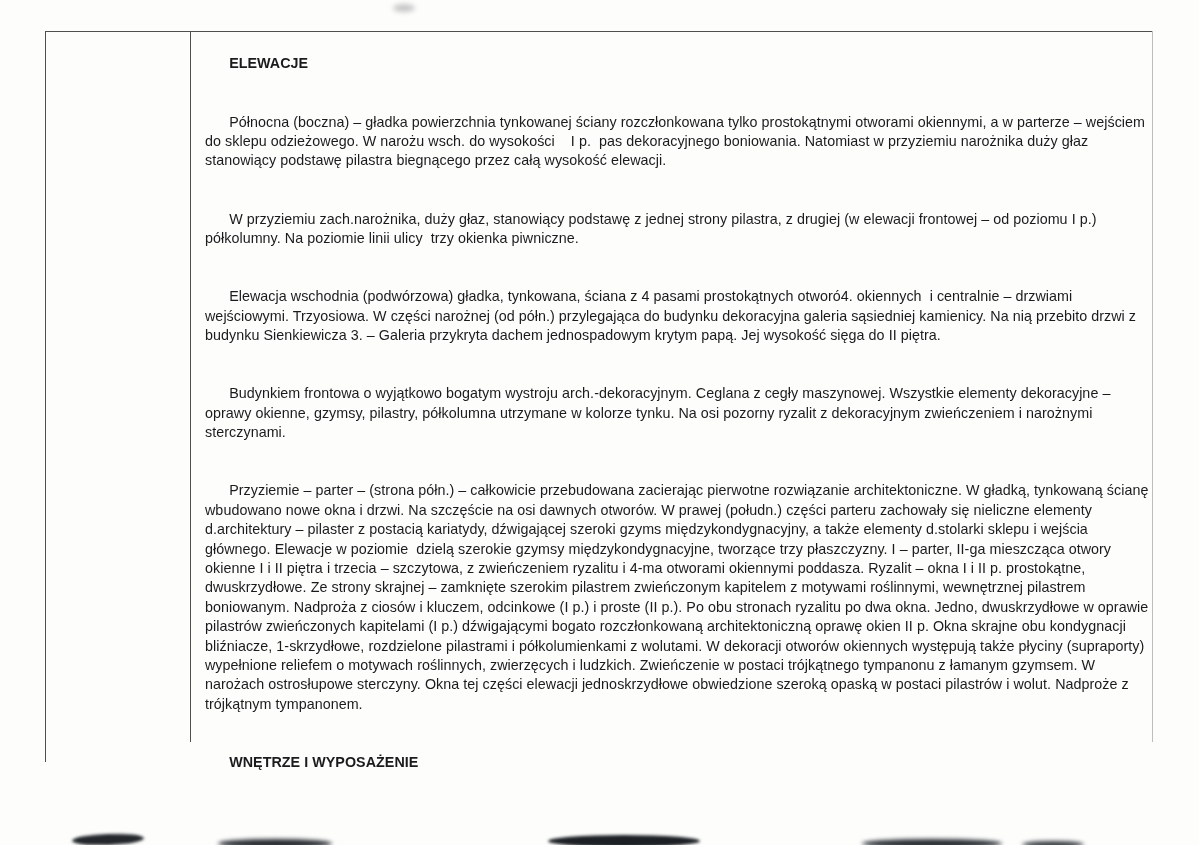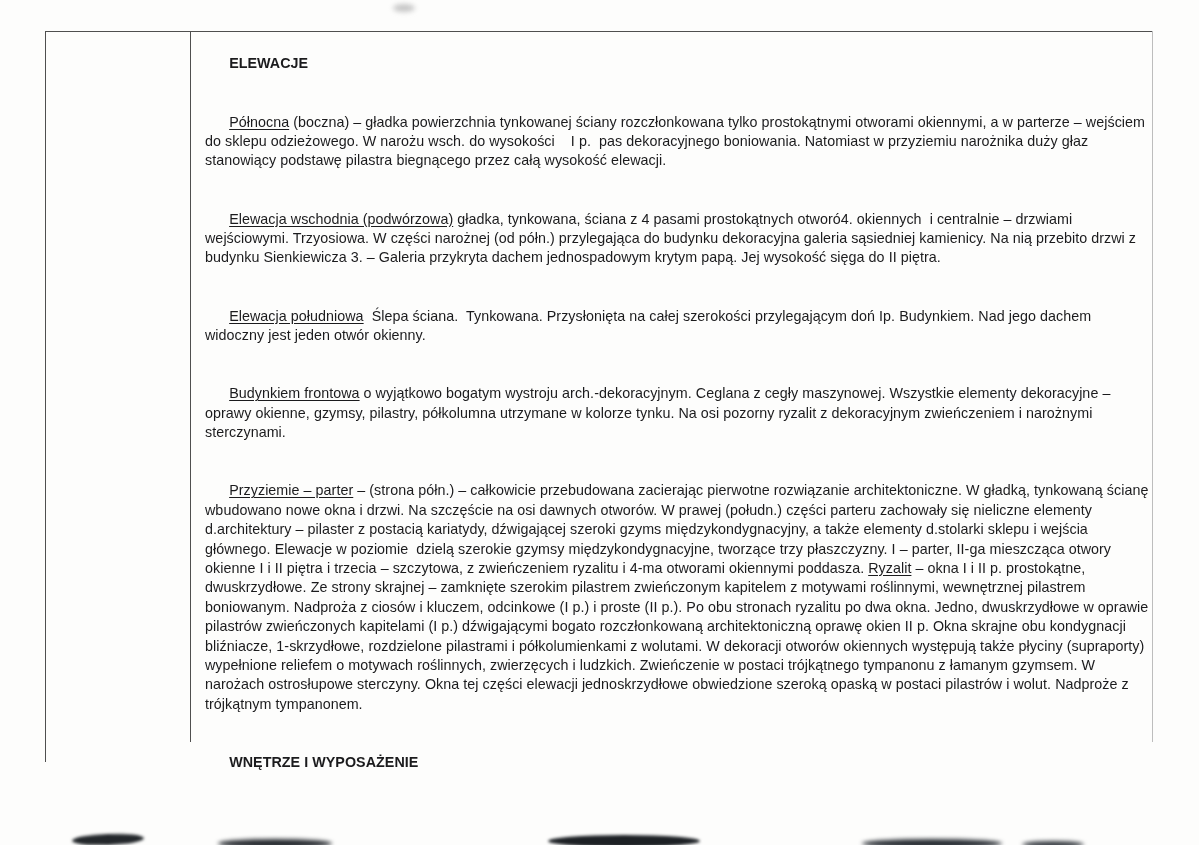--- a/index.html
+++ b/index.html
@@ -18,21 +18,21 @@
   .rule-left{left:45px;top:31px;width:1px;height:731px;}
   .rule-mid{left:190px;top:31px;width:1px;height:711px;}
   .rule-right{left:1152px;top:31px;width:1px;height:711px;background:#bdbdbd;}
   .content{
     position:absolute;left:205px;top:35px;width:944px;
     font-size:14.3px;line-height:19.4px;color:#1b1b1d;
     letter-spacing:0.05px;
   }
   .para{white-space:pre-wrap;}
   .h{font-weight:700;}
-  .u{text-decoration:underline;text-underline-offset:2px;}
+  .u{text-underline-offset:2px;}
   .smudge{position:absolute;border-radius:50%;}
   .smudge-a{left:72px;top:834px;width:72px;height:11px;background:#23272b;filter:blur(1.5px);transform:rotate(-2deg);}
   .smudge-b{left:218px;top:839px;width:114px;height:9px;background:#2a2e33;filter:blur(2px);}
   .smudge-c{left:548px;top:835px;width:152px;height:12px;background:#1d2125;filter:blur(1.5px);}
   .smudge-d{left:862px;top:839px;width:140px;height:9px;background:#2b3036;filter:blur(2px);}
   .smudge-e{left:1022px;top:841px;width:62px;height:7px;background:#3a3f45;filter:blur(2px);}
   .smudge-top{left:393px;top:4px;width:22px;height:8px;background:#c6c6c6;filter:blur(2.5px);}
 </style>
 </head>
 <body>
@@ -47,28 +47,28 @@
   <div class="content">
 
     <div class="para h">
       <span>ELEWACJE</span>
     </div>
 
     <div class="para">
       <span class="u">Północna</span><span> (boczna) – gładka powierzchnia tynkowanej ściany rozczłonkowana tylko prostokątnymi otworami okiennymi, a w parterze – wejściem do sklepu odzieżowego. W narożu wsch. do wysokości    I p.  pas dekoracyjnego boniowania. Natomiast w przyziemiu narożnika duży głaz stanowiący podstawę pilastra biegnącego przez całą wysokość elewacji.</span>
     </div>
 
+    <div class="para">
+      <span>W przyziemiu zach.narożnika, duży głaz, stanowiący podstawę z jednej strony pilastra, z drugiej (w elewacji frontowej – od poziomu I p.) półkolumny. Na poziomie linii ulicy  trzy okienka piwniczne.</span>
+    </div>
 
     <div class="para">
       <span class="u">Elewacja wschodnia (podwórzowa)</span><span> gładka, tynkowana, ściana z 4 pasami prostokątnych otworó4. okiennych  i centralnie – drzwiami wejściowymi. Trzyosiowa. W części narożnej (od półn.) przylegająca do budynku dekoracyjna galeria sąsiedniej kamienicy. Na nią przebito drzwi z budynku Sienkiewicza 3. – Galeria przykryta dachem jednospadowym krytym papą. Jej wysokość sięga do II piętra.</span>
     </div>
 
-    <div class="para">
-      <span class="u">Elewacja południowa</span><span>  Ślepa ściana.  Tynkowana. Przysłonięta na całej szerokości przylegającym doń Ip. Budynkiem. Nad jego dachem widoczny jest jeden otwór okienny.</span>
-    </div>
 
     <div class="para">
       <span class="u">Budynkiem frontowa</span><span> o wyjątkowo bogatym wystroju arch.-dekoracyjnym. Ceglana z cegły maszynowej. Wszystkie elementy dekoracyjne – oprawy okienne, gzymsy, pilastry, półkolumna utrzymane w kolorze tynku. Na osi pozorny ryzalit z dekoracyjnym zwieńczeniem i narożnymi sterczynami.</span>
     </div>
 
     <div class="para">
       <span class="u">Przyziemie – parter</span><span> – (strona półn.) – całkowicie przebudowana zacierając pierwotne rozwiązanie architektoniczne. W gładką, tynkowaną ścianę wbudowano nowe okna i drzwi. Na szczęście na osi dawnych otworów. W prawej (połudn.) części parteru zachowały się nieliczne elementy d.architektury – pilaster z postacią kariatydy, dźwigającej szeroki gzyms międzykondygnacyjny, a także elementy d.stolarki sklepu i wejścia głównego. Elewacje w poziomie  dzielą szerokie gzymsy międzykondygnacyjne, tworzące trzy płaszczyzny. I – parter, II-ga mieszcząca otwory okienne I i II piętra i trzecia – szczytowa, z zwieńczeniem ryzalitu i 4-ma otworami okiennymi poddasza. </span><span class="u">Ryzalit</span><span> – okna I i II p. prostokątne, dwuskrzydłowe. Ze strony skrajnej – zamknięte szerokim pilastrem zwieńczonym kapitelem z motywami roślinnymi, wewnętrznej pilastrem boniowanym. Nadproża z ciosów i kluczem, odcinkowe (I p.) i proste (II p.). Po obu stronach ryzalitu po dwa okna. Jedno, dwuskrzydłowe w oprawie pilastrów zwieńczonych kapitelami (I p.) dźwigającymi bogato rozczłonkowaną architektoniczną oprawę okien II p. Okna skrajne obu kondygnacji bliźniacze, 1-skrzydłowe, rozdzielone pilastrami i półkolumienkami z wolutami. W dekoracji otworów okiennych występują także płyciny (supraporty) wypełnione reliefem o motywach roślinnych, zwierzęcych i ludzkich. Zwieńczenie w postaci trójkątnego tympanonu z łamanym gzymsem. W narożach ostrosłupowe sterczyny. Okna tej części elewacji jednoskrzydłowe obwiedzione szeroką opaską w postaci pilastrów i wolut. Nadproże z trójkątnym tympanonem.</span>
     </div>
 
     <div class="para h">

